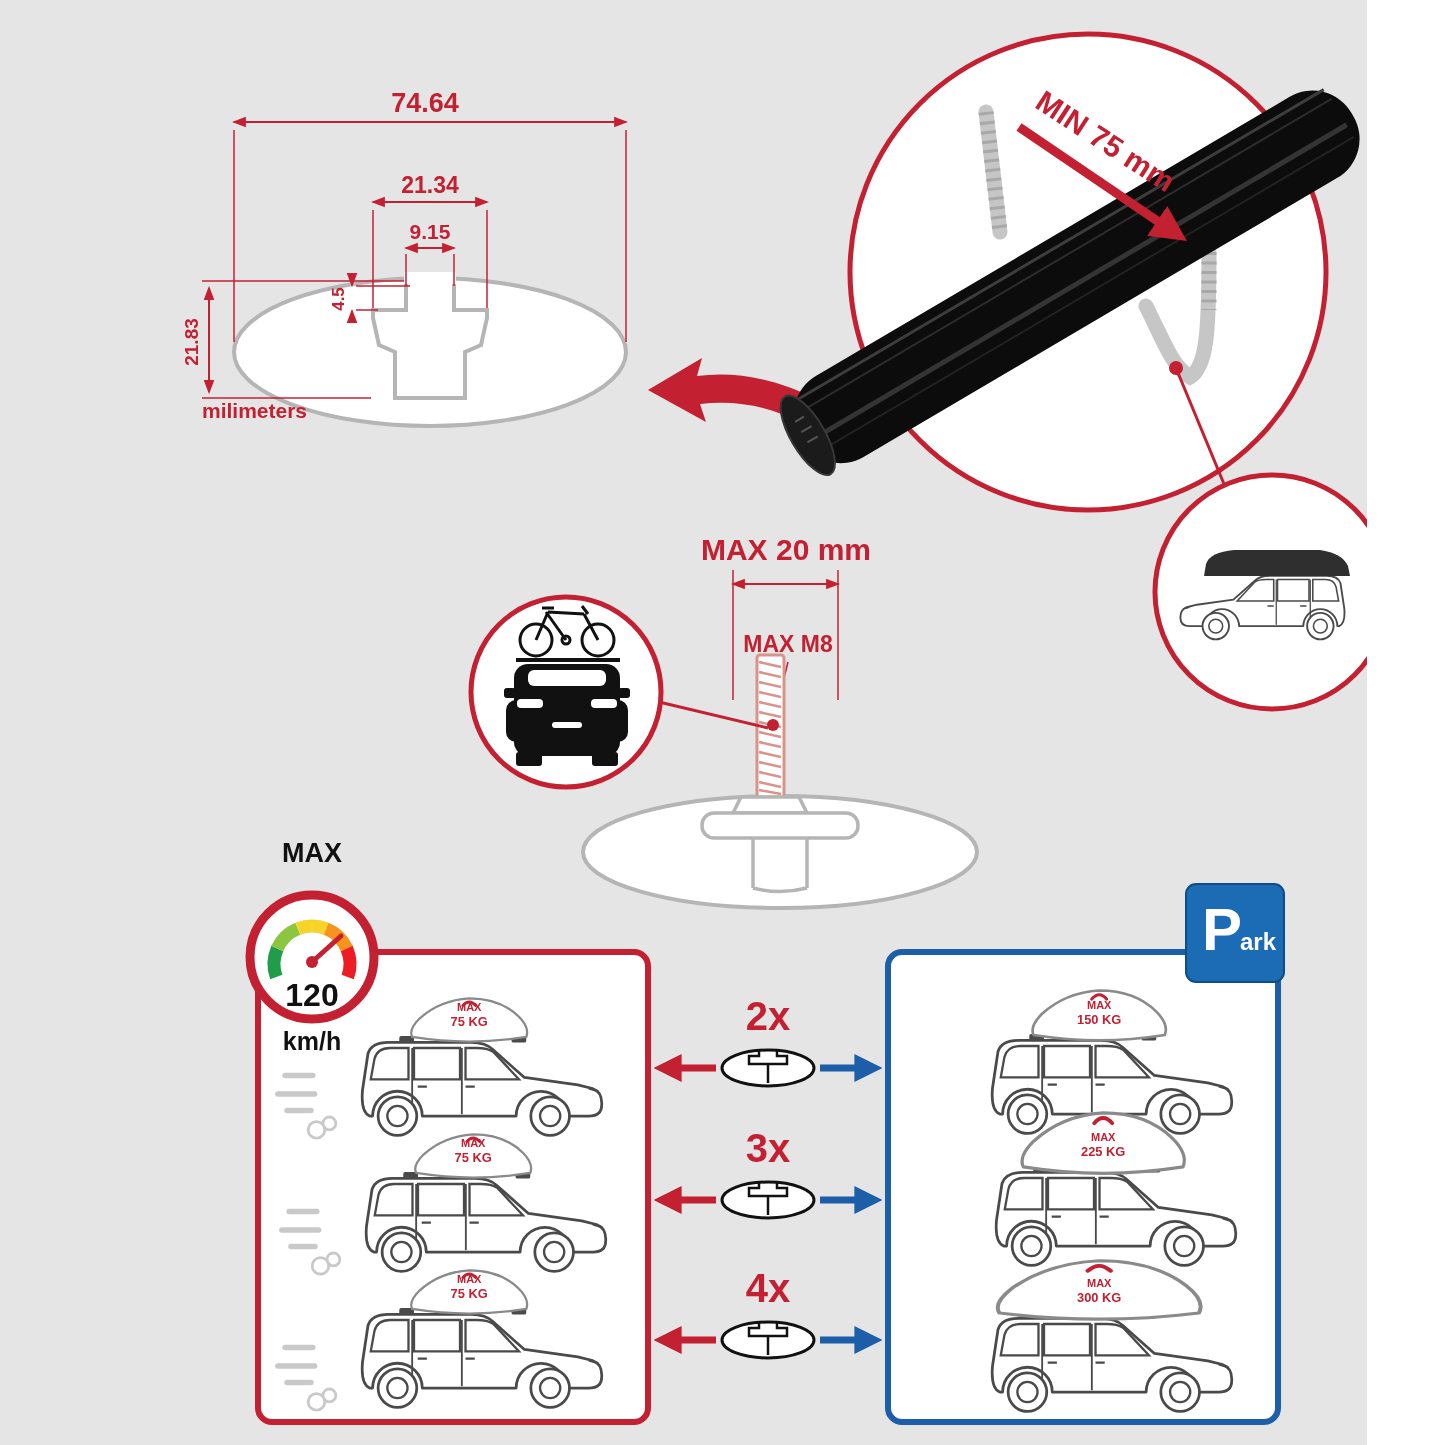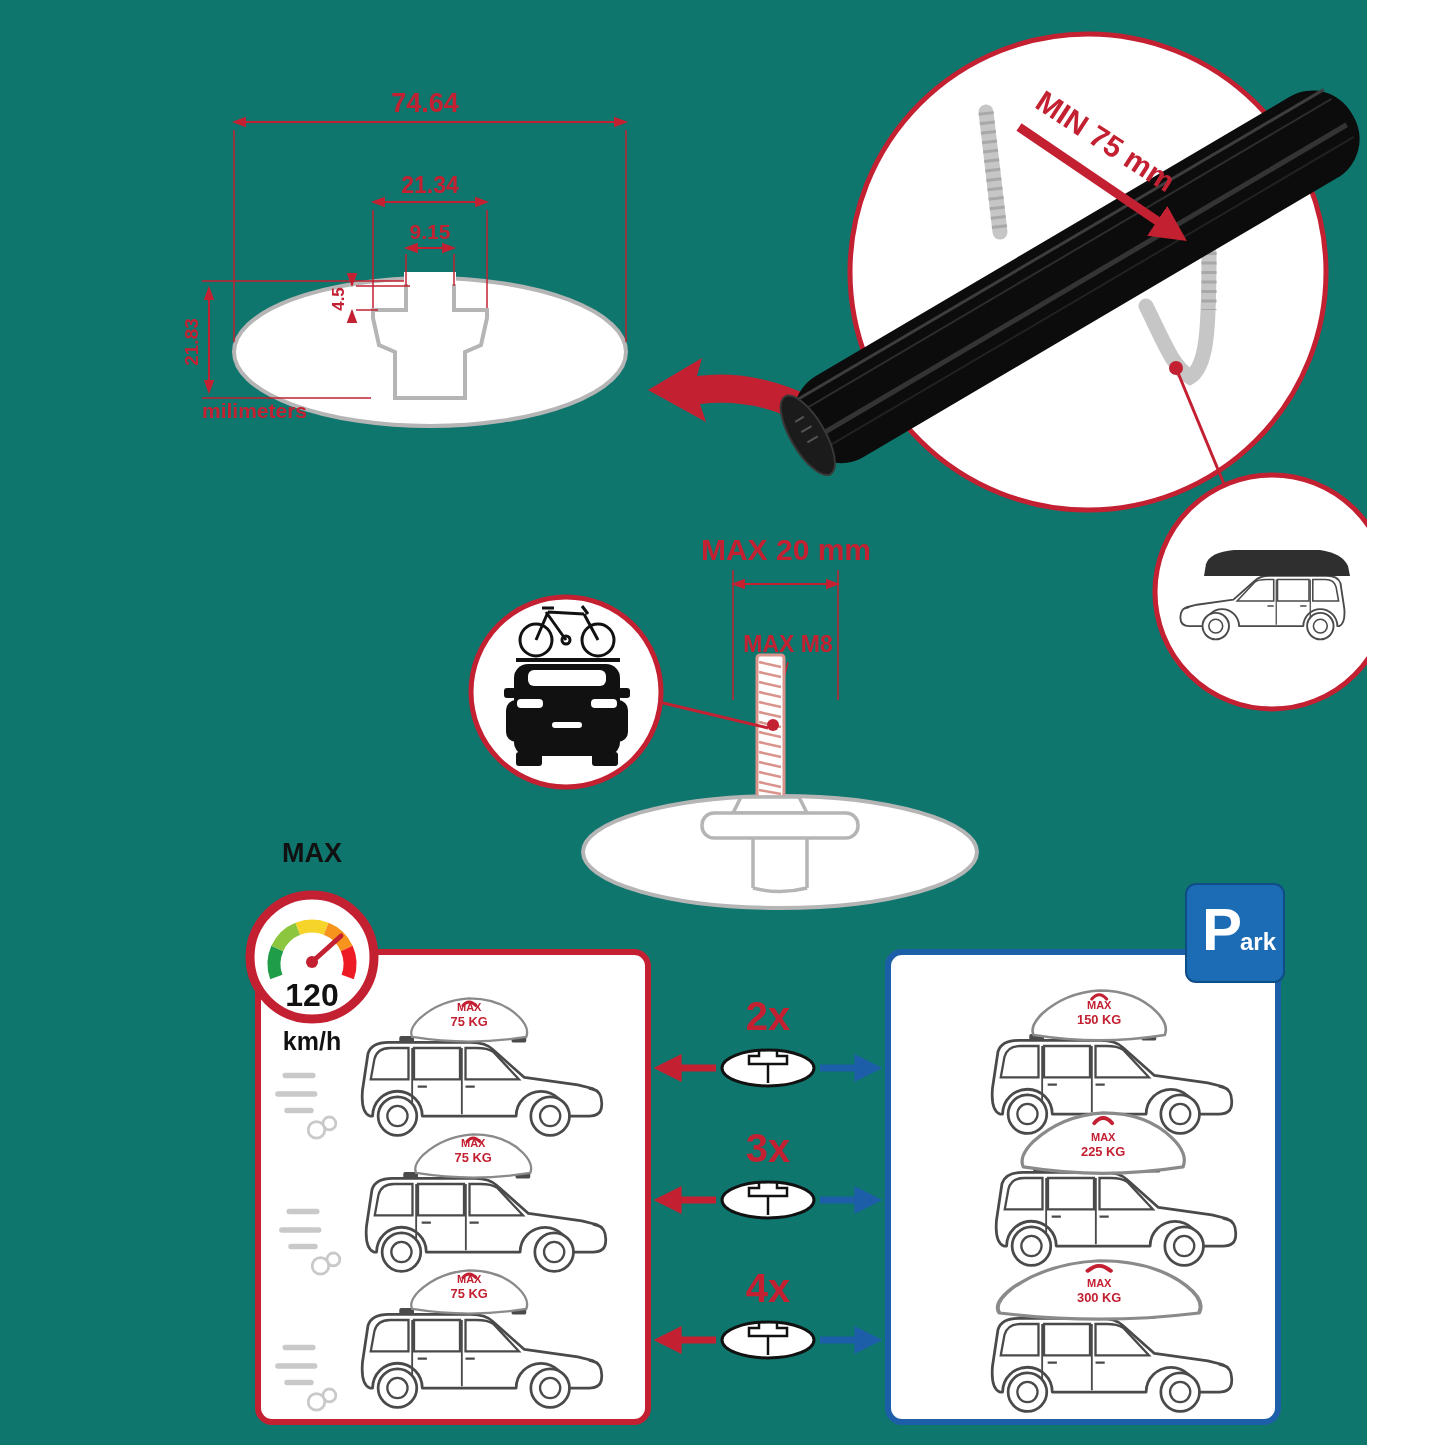--- a/index.html
+++ b/index.html
@@ -1,16 +1,16 @@
 <!DOCTYPE html>
 <html><head>
 <meta charset="utf-8">
 <style>
   html,body{margin:0;padding:0;background:#fff}
-  .stage{position:relative;width:1367px;height:1445px;background:#0f766e;overflow:hidden}
+  .stage{position:relative;width:1367px;height:1445px;background:#e5e5e5;overflow:hidden}
   text{font-family:"Liberation Sans","DejaVu Sans",sans-serif}
   .rt{fill:#c32032;font-weight:bold}
   .bk{fill:#111111;font-weight:bold}
   .wt{fill:#ffffff;font-weight:bold}
   .dimline{stroke:#c32032;stroke-width:2;fill:none}
   .extline{stroke:#c32032;stroke-width:1.5;fill:none}
   .grayline{stroke:#b5b5b5;stroke-width:4;fill:#ffffff}
   .graythin{stroke:#b5b5b5;stroke-width:3.5;fill:#ffffff}
   .carline{fill:#ffffff;stroke:#4a4a4a;stroke-width:3;stroke-linejoin:round;stroke-linecap:round}
   .carthin{fill:#ffffff;stroke:#4a4a4a;stroke-width:2.5}

